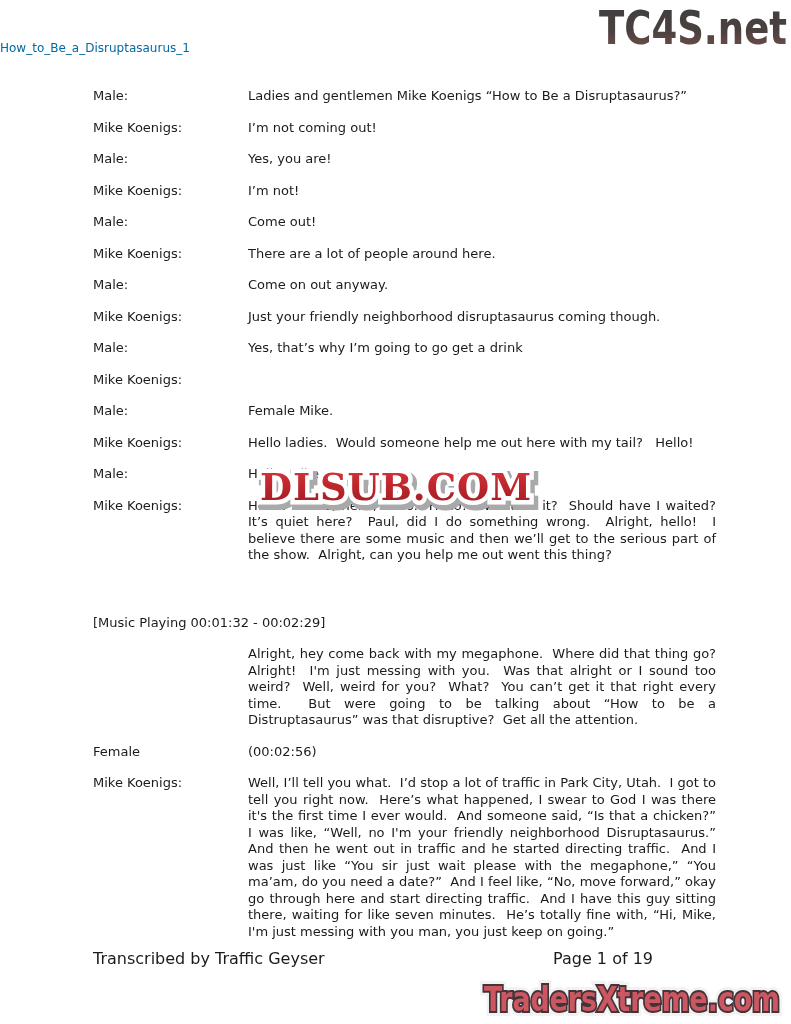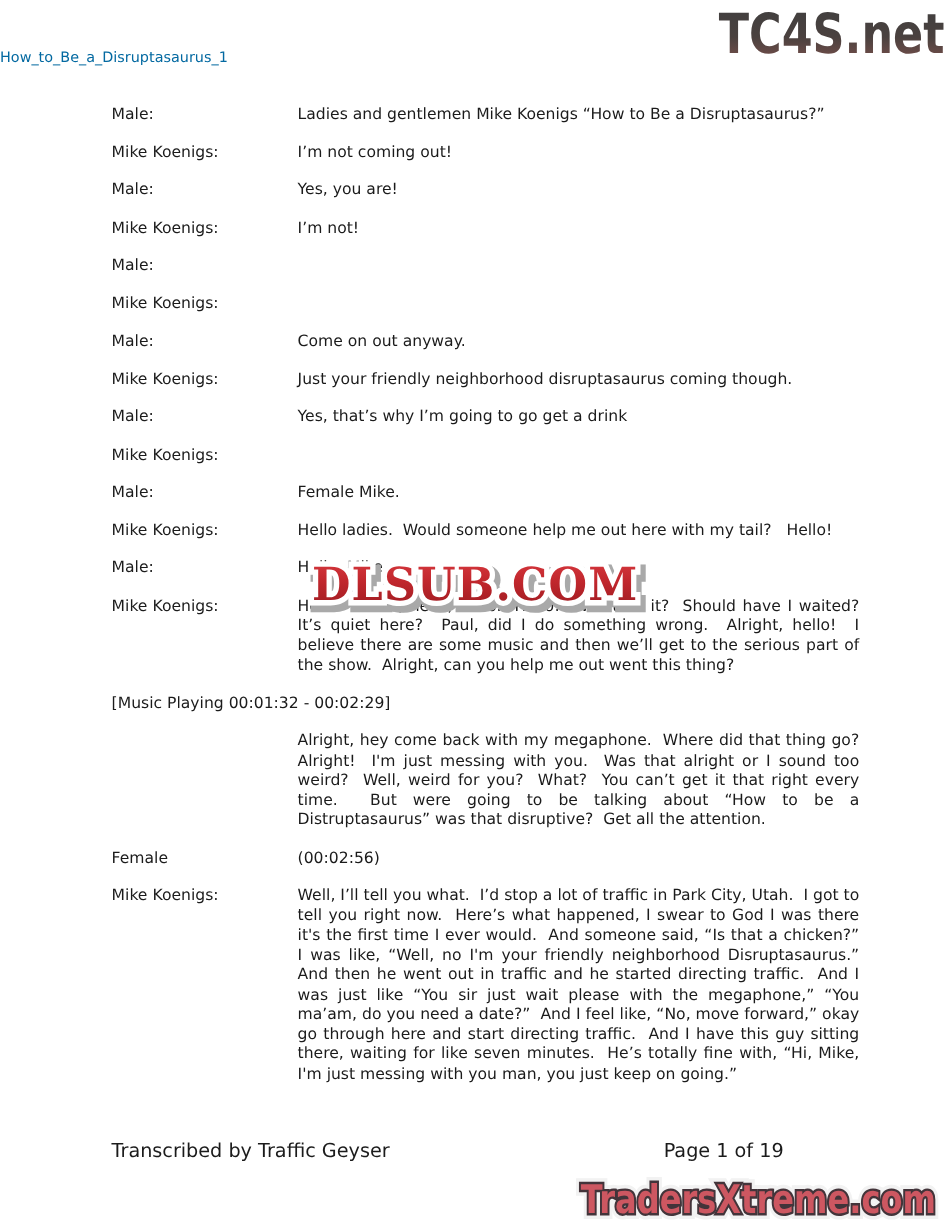--- a/index.html
+++ b/index.html
@@ -21,21 +21,21 @@
     position:absolute;top:41px;left:0;width:100%;
     text-align:left;font-size:12px;color:#0369a1;
   }
 
   
   .content{position:absolute;top:88px;left:93px;width:623px;}
   .row{display:flex;margin-bottom:15px;font-size:13px;line-height:16.5px;}
   .speaker{width:155px;flex:none;}
   .dialogue{width:468px;white-space:pre-wrap;}
   .multi{text-align:justify;}
-  .cue{width:623px;white-space:pre-wrap;}
+  .cue{width:623px;white-space:pre-wrap;margin-top:36px;}
 
   
   .dlsub{position:absolute;left:248px;top:462px;text-align:right;}
 
   
   .footer{
     position:absolute;top:949px;left:93px;width:560px;
     display:flex;justify-content:space-between;
     font-size:16px;color:#1b1b1b;
   }
@@ -80,24 +80,26 @@
       <div class="dialogue">Yes, you are!</div>
     </div>
 
     <div class="row">
       <div class="speaker">Mike Koenigs:</div>
       <div class="dialogue">I’m not!</div>
     </div>
 
     <div class="row">
       <div class="speaker">Male:</div>
+      <div class="dialogue">Come out!</div>
     </div>
 
     <div class="row">
       <div class="speaker">Mike Koenigs:</div>
+      <div class="dialogue">There are a lot of people around here.</div>
     </div>
 
     <div class="row">
       <div class="speaker">Male:</div>
       <div class="dialogue">Come on out anyway.</div>
     </div>
 
     <div class="row">
       <div class="speaker">Mike Koenigs:</div>
       <div class="dialogue">Just your friendly neighborhood disruptasaurus coming though.</div>

